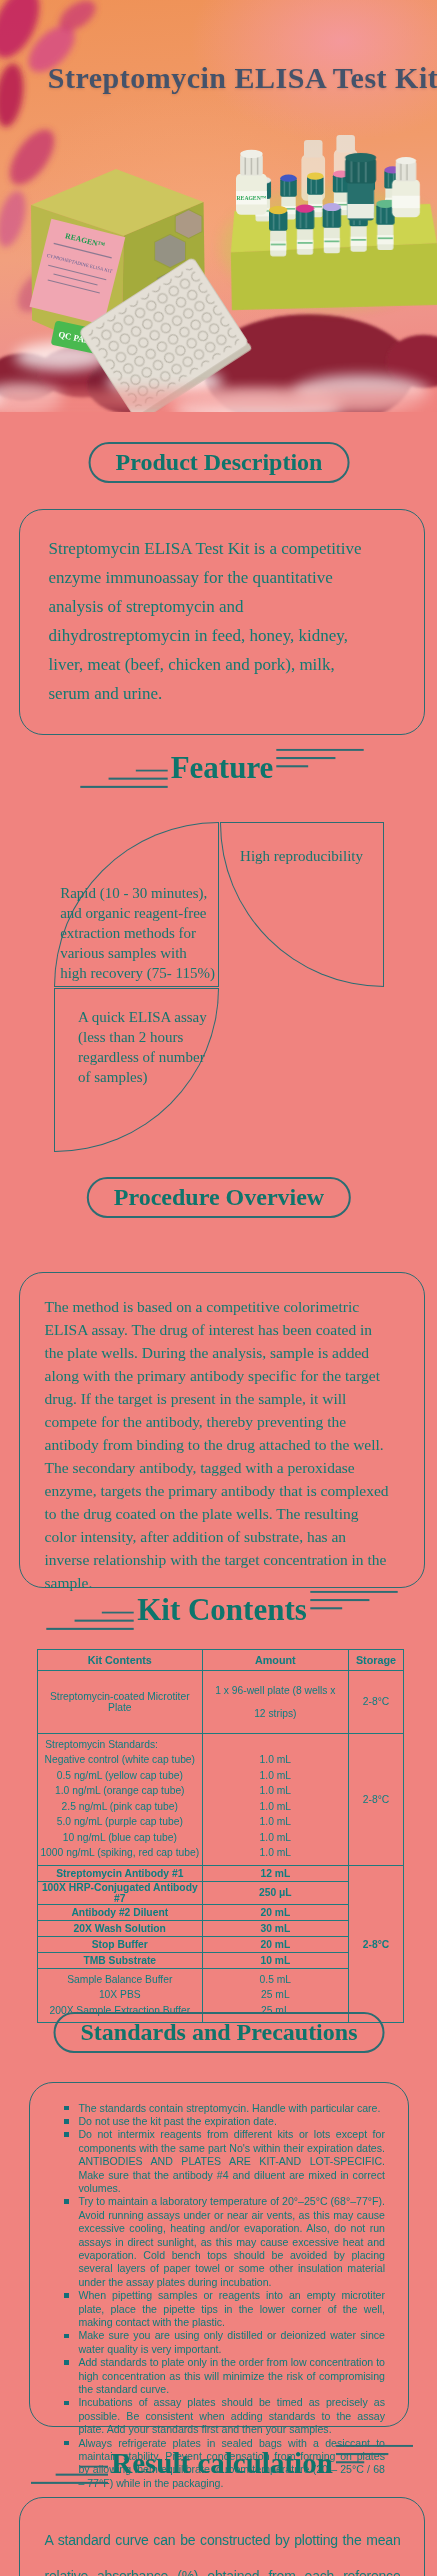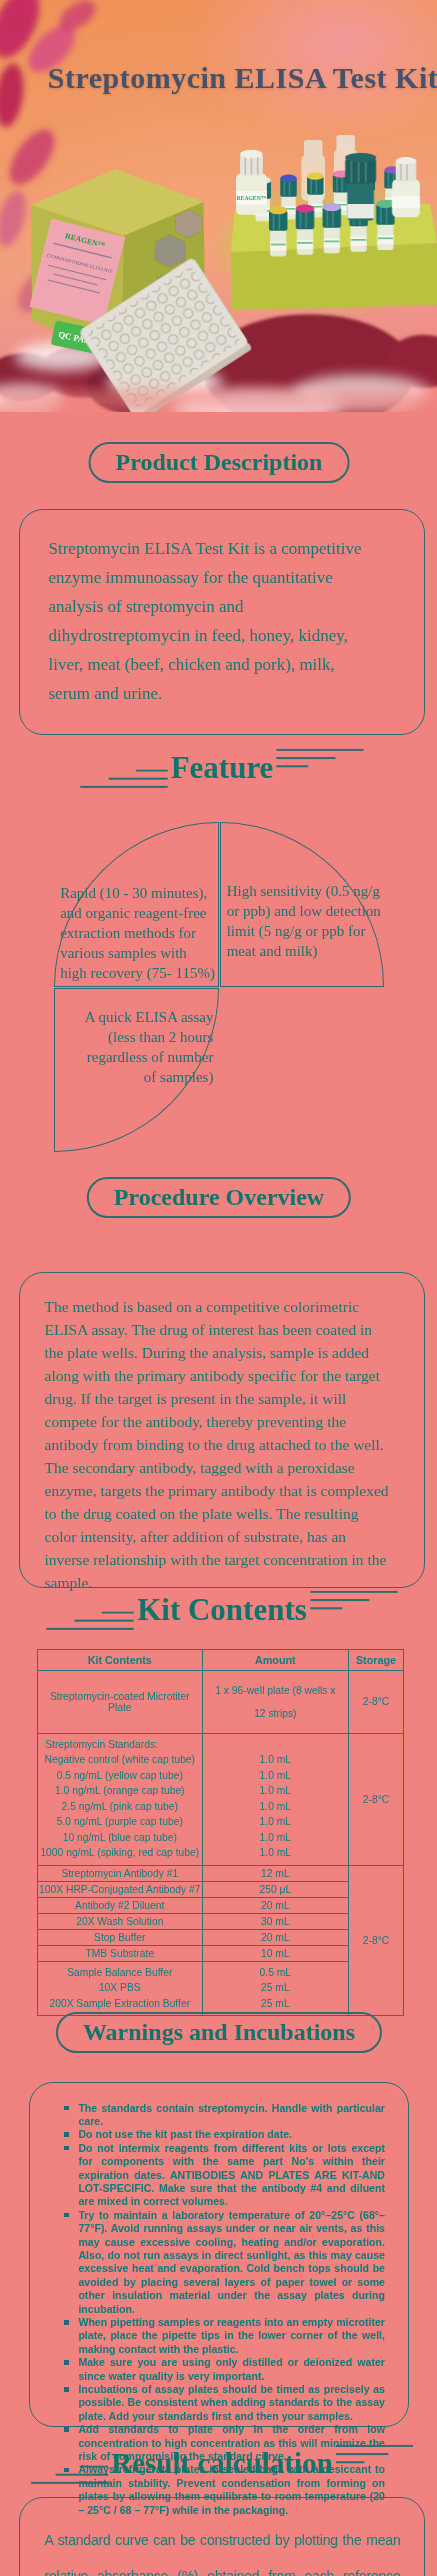--- a/index.html
+++ b/index.html
@@ -55,41 +55,41 @@
     display:grid; grid-template-columns:1fr 1fr; grid-template-rows:1fr 1fr; gap:1px;
   }
   .quad { border:1.5px solid #2b6d73; color:#15766f; font-size:15px; line-height:20px; }
   .quad.tl { border-top-left-radius:100%; }
   .quad.tr { border-top-right-radius:100%; }
   .quad.bl { border-bottom-left-radius:100%; }
   .quad.br { border-bottom-right-radius:100%; }
   .quad.tl p { padding:60px 1px 0 5.2px; }
   .quad.tr p { padding:58px 0 0 6.2px; }
   .quad.bl p { padding:23px 0 0 19.6px; }
-  .quad.br p { padding:18.5px 4.1px 0 23px;text-align:right; }
+  .quad.br p { padding:18.5px 4.1px 0 23px; }
   
   .kit-table {
     position:absolute; top:1649px; left:37px; width:367px;
     border-collapse:collapse; font-family:"Liberation Sans", sans-serif;
     color:#0d7e80; font-size:10.3px;
   }
   .kit-table th, .kit-table td { border:1px solid #1f7a7e; }
   .kit-table th { font-size:10.8px; font-weight:bold; height:20.6px; }
   .kit-table col.c1 { width:165px; } .kit-table col.c2 { width:147px; } .kit-table col.c3 { width:55px; }
   .kit-table td { text-align:center; vertical-align:middle; }
   .row-plate td { height:63px; }
   .row-plate .amt { line-height:23px; padding:0 7.2px; }
   .cell-lines div { line-height:15.5px; }
   .cell-lines { padding:3.1px 0 4.1px; }
   .cell-lines .grp-label { text-align:left; padding-left:7.2px; }
-  .row-simple td { height:16px; }
+  .row-simple td { height:16px;font-weight:bold; }
   .stor { text-align:center; }
   
   .warn ul { list-style:none; font-family:"Liberation Sans", sans-serif; font-size:10.6px; line-height:13.4px; color:#0f7b79; }
-  .warn li { position:relative; padding-left:14.4px; text-align:justify;font-weight:bold; }
+  .warn li { position:relative; padding-left:14.4px; text-align:justify; }
   .warn li::before { content:""; position:absolute; left:0; top:4.1px; width:4.6px; height:4.6px; background:#156e79; }
   
   .result p.rtext {
     font-family:"Liberation Sans", sans-serif; font-size:14px; line-height:36px;
     letter-spacing:-0.2px; color:#0f7f7a; text-align:justify;
   }
 </style>
 </head>
 <body>
 
@@ -329,22 +329,22 @@
     <svg class="dr" width="88" height="21.6" viewBox="0 0 170 42">
       <rect x="0" y="0" width="170" height="4"></rect>
         <rect x="0" y="16" width="115" height="4"></rect>
         <rect x="0" y="32" width="62" height="4"></rect>
     </svg>
   </div>
   <div class="feature-circle">
     <div class="quad tl">
         <p>Rapid (10 - 30 minutes), and organic reagent-free extraction methods for various samples with high recovery (75- 115%)</p>
       </div>
-    <div class="quad tr">
-        <p>High sensitivity (0.5 ng/g or ppb) and low detection limit (5 ng/g or ppb for meat and milk)</p>
+    <div class="quad bl">
+        <p>High reproducibility</p>
       </div>
     <div class="quad br">
         <p>A quick ELISA assay (less than 2 hours regardless of number of samples)</p>
       </div>
   </div>
 
   <div class="pill" style="top:1177px;">
     <span>Procedure Overview</span>
   </div>
   <div class="card proc">
@@ -439,32 +439,32 @@
       <td class="cell-lines">
         <div>0.5 mL</div>
         <div>25 mL</div>
         <div>25 mL</div>
       </td>
     </tr>
   </tbody>
     </table>
 
   <div class="pill" style="top:2012px;">
-    <span>Warnings and Incubations</span>
+    <span>Standards and Precautions</span>
   </div>
   <div class="card warn">
     <ul>
       <li>The standards contain streptomycin. Handle with particular care.</li>
       <li>Do not use the kit past the expiration date.</li>
       <li>Do not intermix reagents from different kits or lots except for components with the same part No's within their expiration dates. ANTIBODIES AND PLATES ARE KIT-AND LOT-SPECIFIC. Make sure that the antibody #4 and diluent are mixed in correct volumes.</li>
       <li>Try to maintain a laboratory temperature of 20°–25°C (68°–77°F). Avoid running assays under or near air vents, as this may cause excessive cooling, heating and/or evaporation. Also, do not run assays in direct sunlight, as this may cause excessive heat and evaporation. Cold bench tops should be avoided by placing several layers of paper towel or some other insulation material under the assay plates during incubation.</li>
       <li>When pipetting samples or reagents into an empty microtiter plate, place the pipette tips in the lower corner of the well, making contact with the plastic.</li>
       <li>Make sure you are using only distilled or deionized water since water quality is very important.</li>
+      <li>Add standards to plate only in the order from low concentration to high concentration as this will minimize the risk of compromising the standard curve.</li>
       <li>Incubations of assay plates should be timed as precisely as possible. Be consistent when adding standards to the assay plate. Add your standards first and then your samples.</li>
-      <li>Add standards to plate only in the order from low concentration to high concentration as this will minimize the risk of compromising the standard curve.</li>
       <li>Always refrigerate plates in sealed bags with a desiccant to maintain stability. Prevent condensation from forming on plates by allowing them equilibrate to room temperature (20 – 25°C / 68 – 77°F) while in the packaging.</li>
     </ul>
   </div>
 
   <div class="deco-heading" style="top:2447px;">
     <svg class="dl" width="77" height="21.6" viewBox="0 0 150 42">
       <rect x="95" y="0" width="55" height="4"></rect>
         <rect x="48" y="16" width="102" height="4"></rect>
         <rect x="0" y="32" width="150" height="4"></rect>
     </svg>

